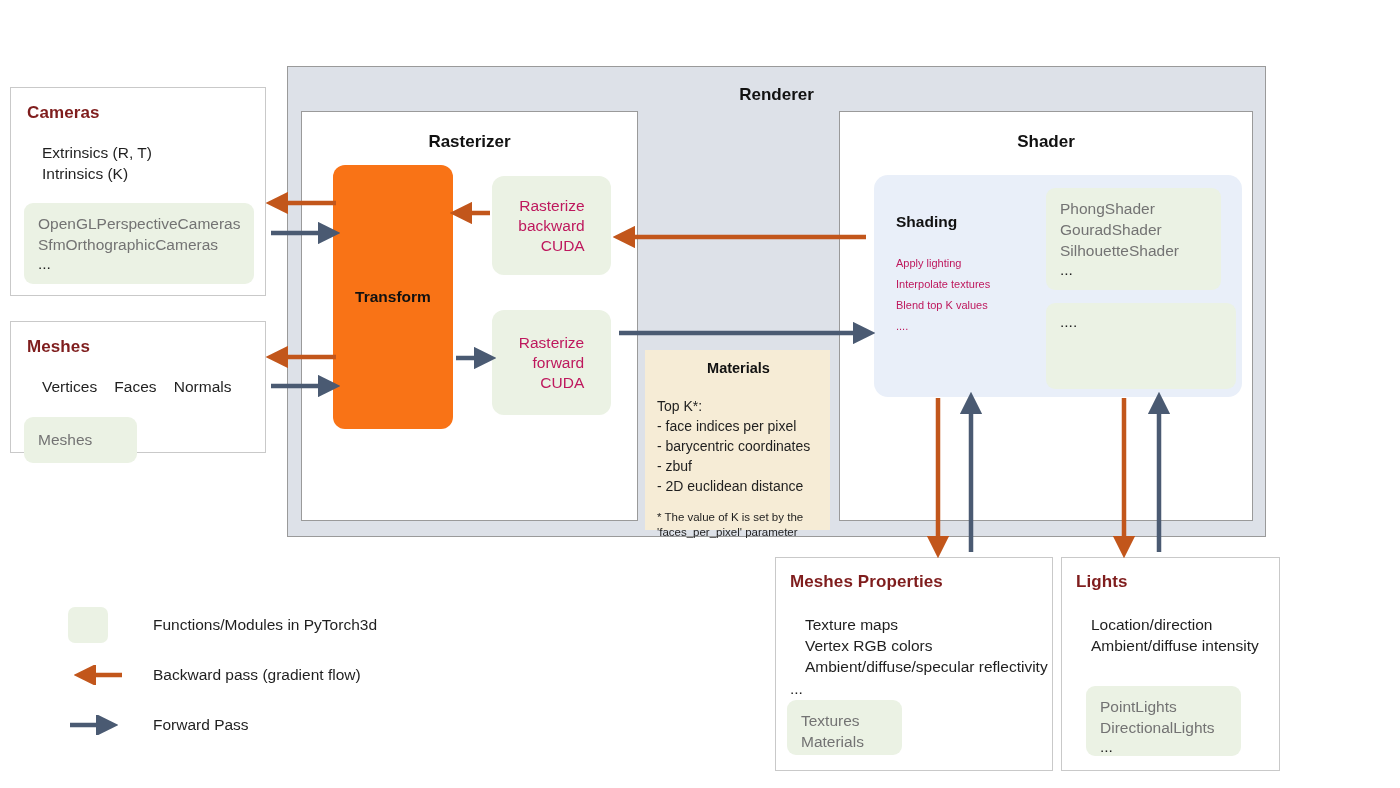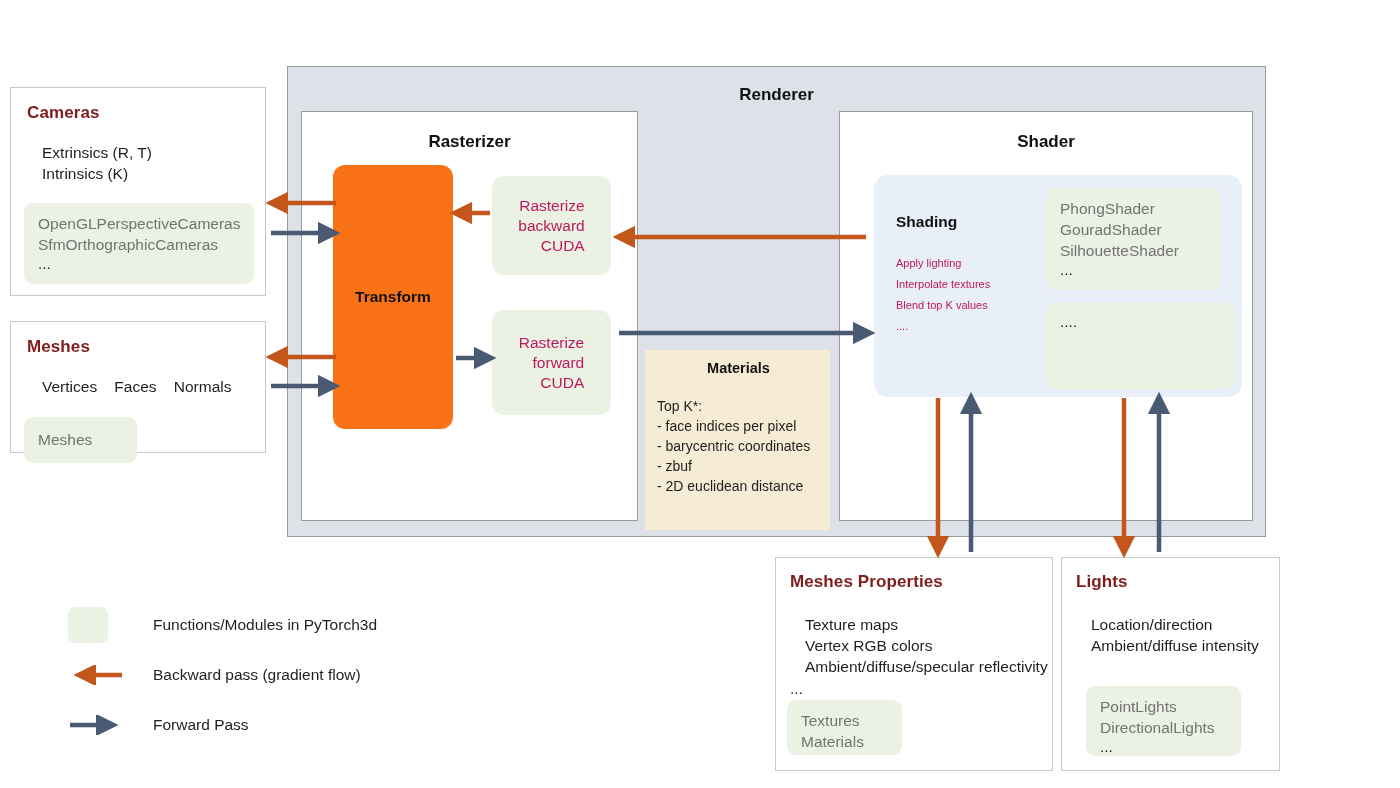--- a/index.html
+++ b/index.html
@@ -181,20 +181,22 @@
 CUDA</span>
   </div>
 
   <div id="fragments-box">
     <div id="fragments-title">Materials</div>
     <div id="fragments-list">Top K*:
 - face indices per pixel
 - barycentric coordinates
 - zbuf
 - 2D euclidean distance</div>
+    <div id="fragments-note">* The value of K is set by the
+'faces_per_pixel' parameter</div>
   </div>
 
   <div id="shader-box">
     <div class="section-title">Shader</div>
   </div>
 
   <div id="shading-group">
     <div id="shading-title">Shading</div>
     <div id="shading-lines">Apply lighting
 Interpolate textures

